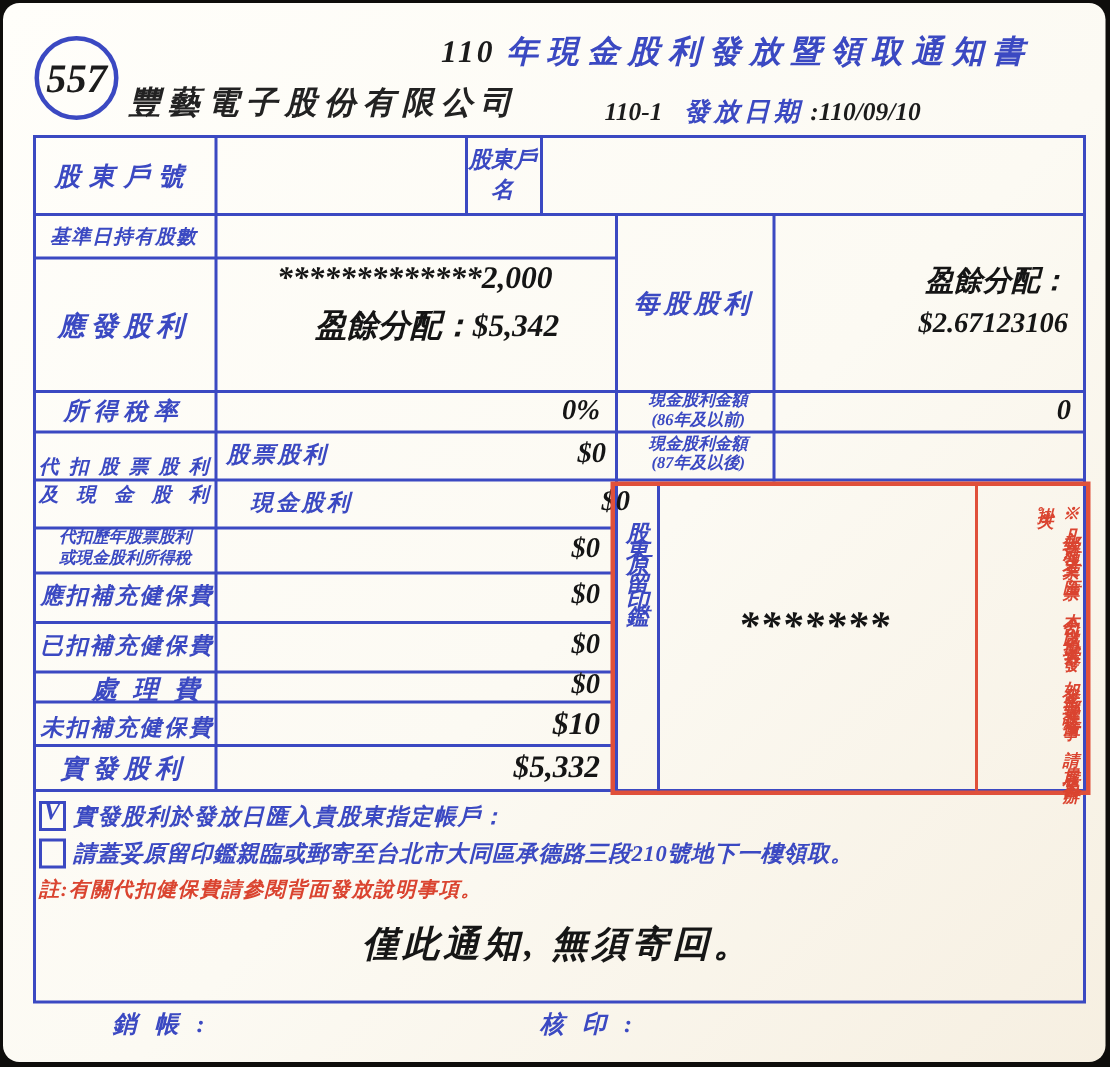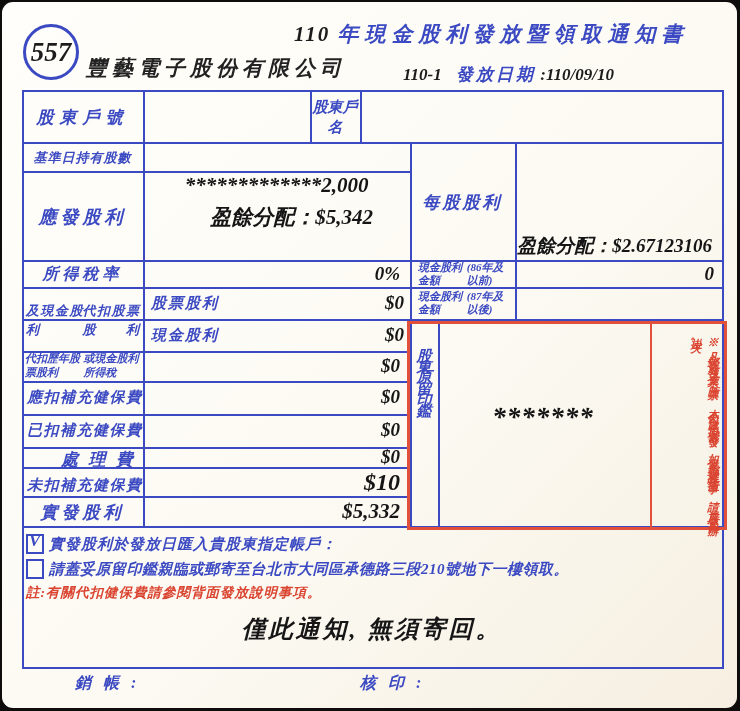--- a/index.html
+++ b/index.html
@@ -24,21 +24,21 @@
   .bluebox{position:absolute;left:20px;top:88px;width:698px;height:575px;border:2px solid #3b49c2;}
   .hline{position:absolute;height:2px;background:#3b49c2;}
   .vline{position:absolute;width:2px;background:#3b49c2;}
   
   .cell{position:absolute;display:flex;align-items:center;}
   .c-center{justify-content:center;text-align:center;}
   .c-right{justify-content:flex-end;text-align:right;}
   .c-left{justify-content:flex-start;text-align:left;}
   .lbl{color:#3b49c2;font-weight:600;}
   .val{color:#151515;font-weight:700;}
-  .col{display:flex;flex-direction:row;justify-content:center;}
+  .col{display:flex;flex-direction:column;justify-content:center;}
   .jline{text-align:justify;text-align-last:justify;width:100%;}
   
   .sealbox{position:absolute;left:405px;top:319px;width:314px;height:203px;border:3px solid #e0503a;background:transparent;}
   .seal-label{position:absolute;left:0;top:0;bottom:0;width:28px;border-right:2px solid #3b49c2;
               writing-mode:vertical-rl;color:#3b49c2;font-weight:600;font-size:15px;
               letter-spacing:11px;padding-top:12px;text-align:left;display:block;line-height:28px;}
   .seal-value{position:absolute;left:30px;right:78px;top:78px;text-align:center;
               font-size:27px;font-weight:700;color:#141414;letter-spacing:1px;}
   .seal-notice{position:absolute;right:0;top:0;bottom:0;width:74px;border-left:2px solid #e0503a;
                writing-mode:vertical-rl;color:#da4430;font-weight:600;font-size:11px;
@@ -110,55 +110,55 @@
 
   <div class="cell c-center lbl" style="left:20px;top:260px;width:121px;height:25px;font-size:16px;letter-spacing:4px;">所得稅率</div>
   <div class="cell c-right val" style="left:143px;top:259px;width:255px;height:26px;font-size:19px;">0%</div>
   <div class="cell col lbl" style="left:416px;top:259px;width:95px;height:26px;font-size:11px;line-height:1.2;">
     <div>現金股利金額</div>
     <div>(86年及以前)</div>
   </div>
   <div class="cell c-right val" style="left:515px;top:259px;width:197px;height:26px;font-size:19px;">0</div>
 
   <div class="cell col lbl" style="left:24px;top:289px;width:113px;height:58px;font-size:13px;line-height:1.5;">
+    <div class="jline">代扣股票股利</div>
     <div class="jline">及現金股利</div>
-    <div class="jline">代扣股票股利</div>
   </div>
 
   <div class="cell" style="left:143px;top:287px;width:263px;height:28px;justify-content:space-between;">
     <span class="lbl" style="font-size:15px;letter-spacing:2px;padding-left:6px;">股票股利</span>
     <span class="val" style="font-size:19px;padding-right:4px;">$0</span>
   </div>
   <div class="cell col lbl" style="left:416px;top:287px;width:95px;height:28px;font-size:11px;line-height:1.2;">
     <div>現金股利金額</div>
     <div>(87年及以後)</div>
   </div>
 
-  <div class="cell" style="left:143px;top:319px;width:263px;height:28px;justify-content:space-between;">
+  <div class="cell" style="left:159px;top:319px;width:263px;height:28px;justify-content:space-between;">
     <span class="lbl" style="font-size:15px;letter-spacing:2px;padding-left:6px;">現金股利</span>
     <span class="val" style="font-size:19px;padding-right:4px;">$0</span>
   </div>
 
   <div class="cell col lbl" style="left:23px;top:351px;width:117px;height:26px;font-size:11px;line-height:1.25;">
     <div>代扣歷年股票股利</div>
     <div>或現金股利所得稅</div>
   </div>
   <div class="cell c-right val" style="left:143px;top:350px;width:255px;height:28px;font-size:19px;">$0</div>
 
   <div class="cell c-left lbl" style="left:25px;top:381px;width:116px;height:29px;font-size:15px;letter-spacing:1.5px;">應扣補充健保費</div>
   <div class="cell c-right val" style="left:143px;top:380px;width:255px;height:30px;font-size:19px;">$0</div>
 
   <div class="cell c-left lbl" style="left:25px;top:414px;width:116px;height:29px;font-size:15px;letter-spacing:1.5px;">已扣補充健保費</div>
   <div class="cell c-right val" style="left:143px;top:413px;width:255px;height:30px;font-size:19px;">$0</div>
 
   <div class="cell c-left lbl" style="left:25px;top:446px;width:116px;height:18px;font-size:15px;letter-spacing:1.5px;margin-top:28px;">未扣補充健保費</div>
   <div class="cell c-right val" style="left:143px;top:445px;width:255px;height:20px;font-size:19px;">$0</div>
 
   <div class="cell c-center lbl" style="left:20px;top:444px;width:121px;height:27px;font-size:17px;letter-spacing:3px;margin-left:16px;">處 理 費</div>
-  <div class="cell c-right val" style="left:143px;top:466px;width:255px;height:28px;font-size:24px;">$10</div>
+  <div class="cell c-right val" style="left:143px;top:466px;width:255px;height:28px;font-size:21px;">$10</div>
 
   <div class="cell c-center lbl" style="left:20px;top:496px;width:121px;height:28px;font-size:17px;letter-spacing:4px;">實發股利</div>
   <div class="cell c-right val" style="left:143px;top:495px;width:255px;height:29px;font-size:21px;">$5,332</div>
 
   <div class="sealbox">
     <div class="seal-label">股東原留印鑑</div>
     <div class="seal-value">*******</div>
     <div class="seal-notice">※凡郵寄洽領之支票/匯票，本公司以單掛號寄發，如發生郵遞誤失情事，請 貴股東自辦掛失。</div>
   </div>
 

